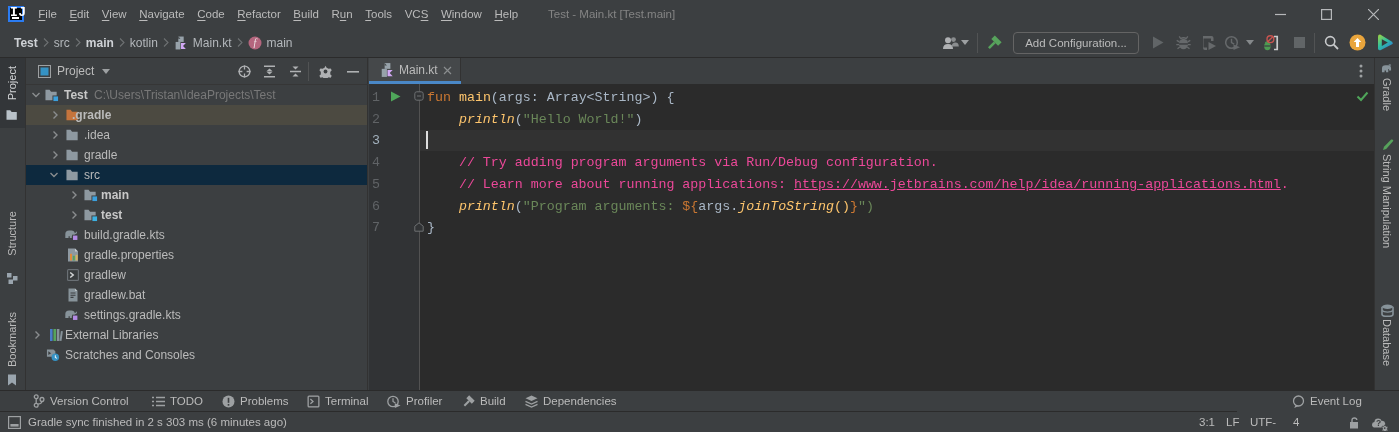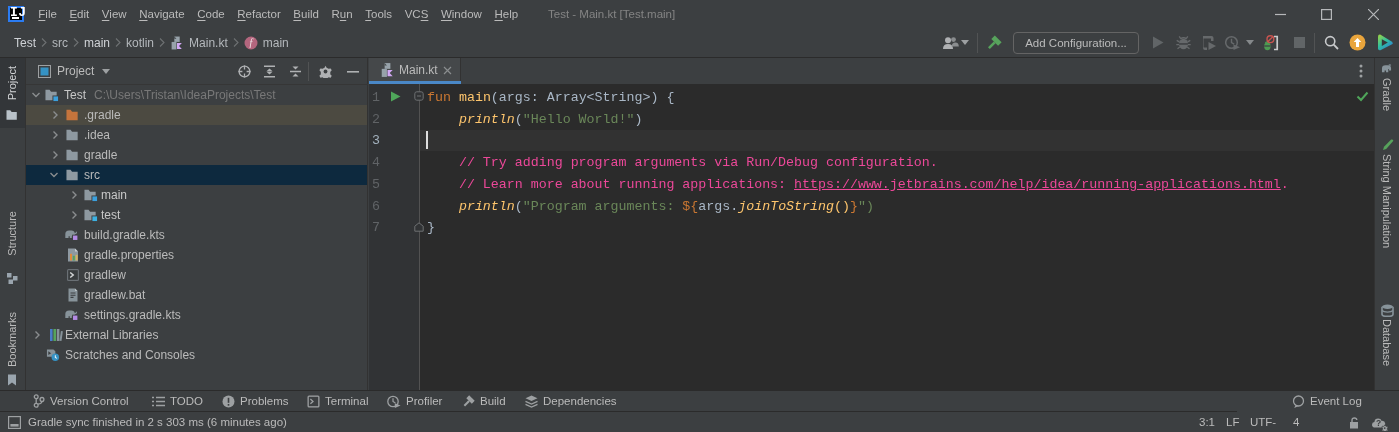--- a/index.html
+++ b/index.html
@@ -28,21 +28,21 @@
 
 #leftstrip { position:absolute; left:0; top:58px; width:26px; height:332px; background:#3c3f41; border-right:1px solid #323232; }
 .vtext-l { writing-mode:vertical-rl; transform:rotate(180deg); font-size:11px; color:#bbbbbb; position:absolute; left:6px; }
 #lproj-box { position:absolute; left:0; top:0px; width:25px; height:70px; background:#333639; }
 
 
 #projpanel { position:absolute; left:26px; top:58px; width:342px; height:332px; background:#3c3f41; border-right:1px solid #323232; }
 #projhead { position:absolute; left:0; top:0; width:342px; height:27px; border-bottom:1px solid #363636; font-size:12px; }
 #tree { position:absolute; left:0; top:27px; width:341px; bottom:0; font-size:12px; }
 .trow { position:absolute; left:0; width:341px; height:20px; line-height:20px; white-space:nowrap; }
-.b { font-weight:normal; color:#c8c8c8; }
+.b { font-weight:bold; color:#c8c8c8; }
 .chev { position:absolute; top:4px; width:12px; height:12px; }
 .ficon { position:absolute; top:3px; width:14px; height:14px; }
 .tlbl { position:absolute; top:0; }
 
 
 #editor { position:absolute; left:369px; top:58px; width:1005px; height:332px; background:#2b2b2b; }
 #tabbar { position:absolute; left:0; top:0; width:1005px; height:26px; background:#3c3f41; }
 #tab1 { position:absolute; left:0; top:0; width:92px; height:26px; background:#45484a; border-right:1px solid #323232; }
 #tab1 .underline { position:absolute; left:0; bottom:0; width:92px; height:3px; background:#4a88c7; }
 #tab1 .tname { position:absolute; left:30px; top:0; line-height:24px; font-size:12px; color:#bbbbbb; }
@@ -309,21 +309,21 @@
         <span class="tlbl" style="left:68px;color:#787878;">C:\Users\Tristan\IdeaProjects\Test</span>
     </div>
 
     <div class="trow" style="top:20px;background:#4c4a41;">
       <svg class="chev" style="left:23px;" width="12" height="12" viewBox="0 0 12 12">
           <path d="M4.5,2.5 L8,6 L4.5,9.5" stroke="#8a8d8f" stroke-width="1.4" fill="none"></path>
         </svg>
       <svg class="ficon" style="left:40px;" width="14" height="14" viewBox="0 0 15 14">
           <path d="M0.5,1.5 h4.4 l1.6,2 h6 v9 h-12 z" fill="#c5743c"></path>
         </svg>
-      <span class="tlbl" style="left:58px;">.gradle</span>
+      <span class="tlbl" style="left:46px;font-weight:bold;">.gradle</span>
     </div>
 
     <div class="trow" style="top:40px;">
       <svg class="chev" style="left:23px;" width="12" height="12" viewBox="0 0 12 12">
           <path d="M4.5,2.5 L8,6 L4.5,9.5" stroke="#8a8d8f" stroke-width="1.4" fill="none"></path>
         </svg>
       <svg class="ficon" style="left:40px;" width="14" height="14" viewBox="0 0 15 14">
           <path d="M0.5,1.5 h4.4 l1.6,2 h6 v9 h-12 z" fill="#8e99a1"></path>
         </svg>
       <span class="tlbl" style="left:58px;">.idea</span>

